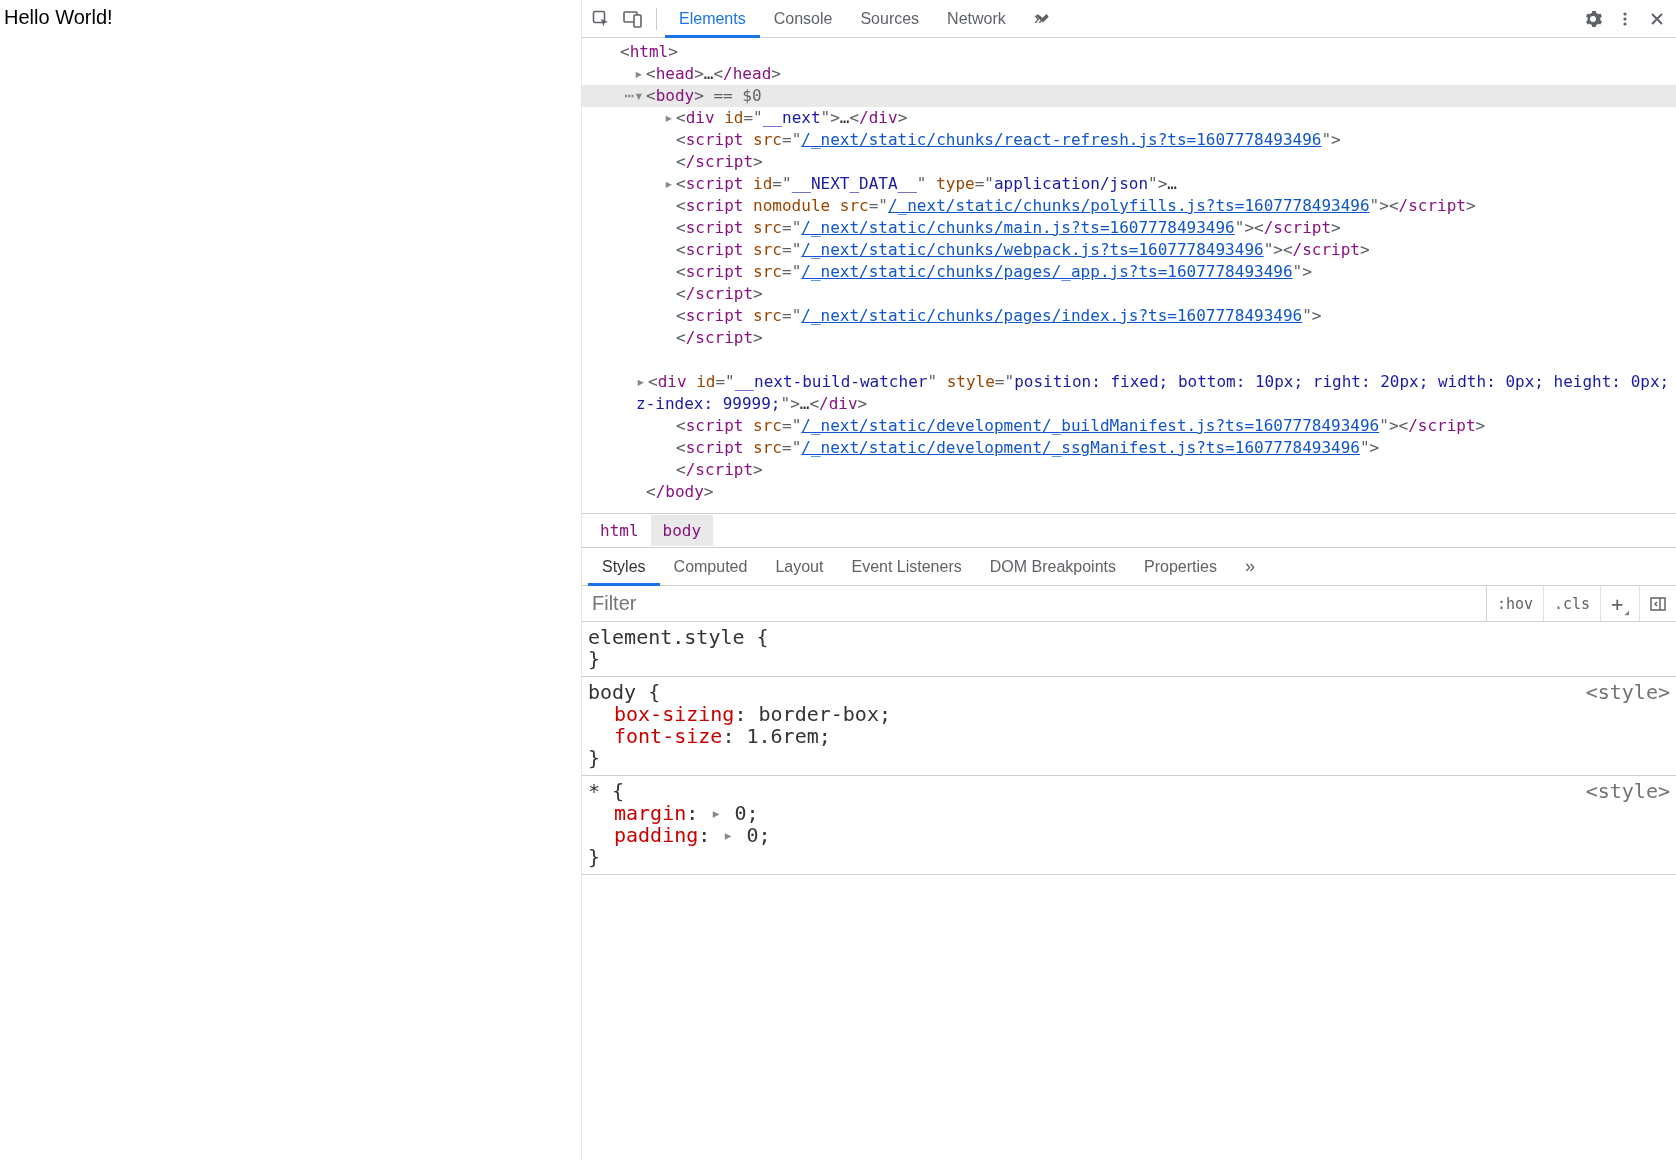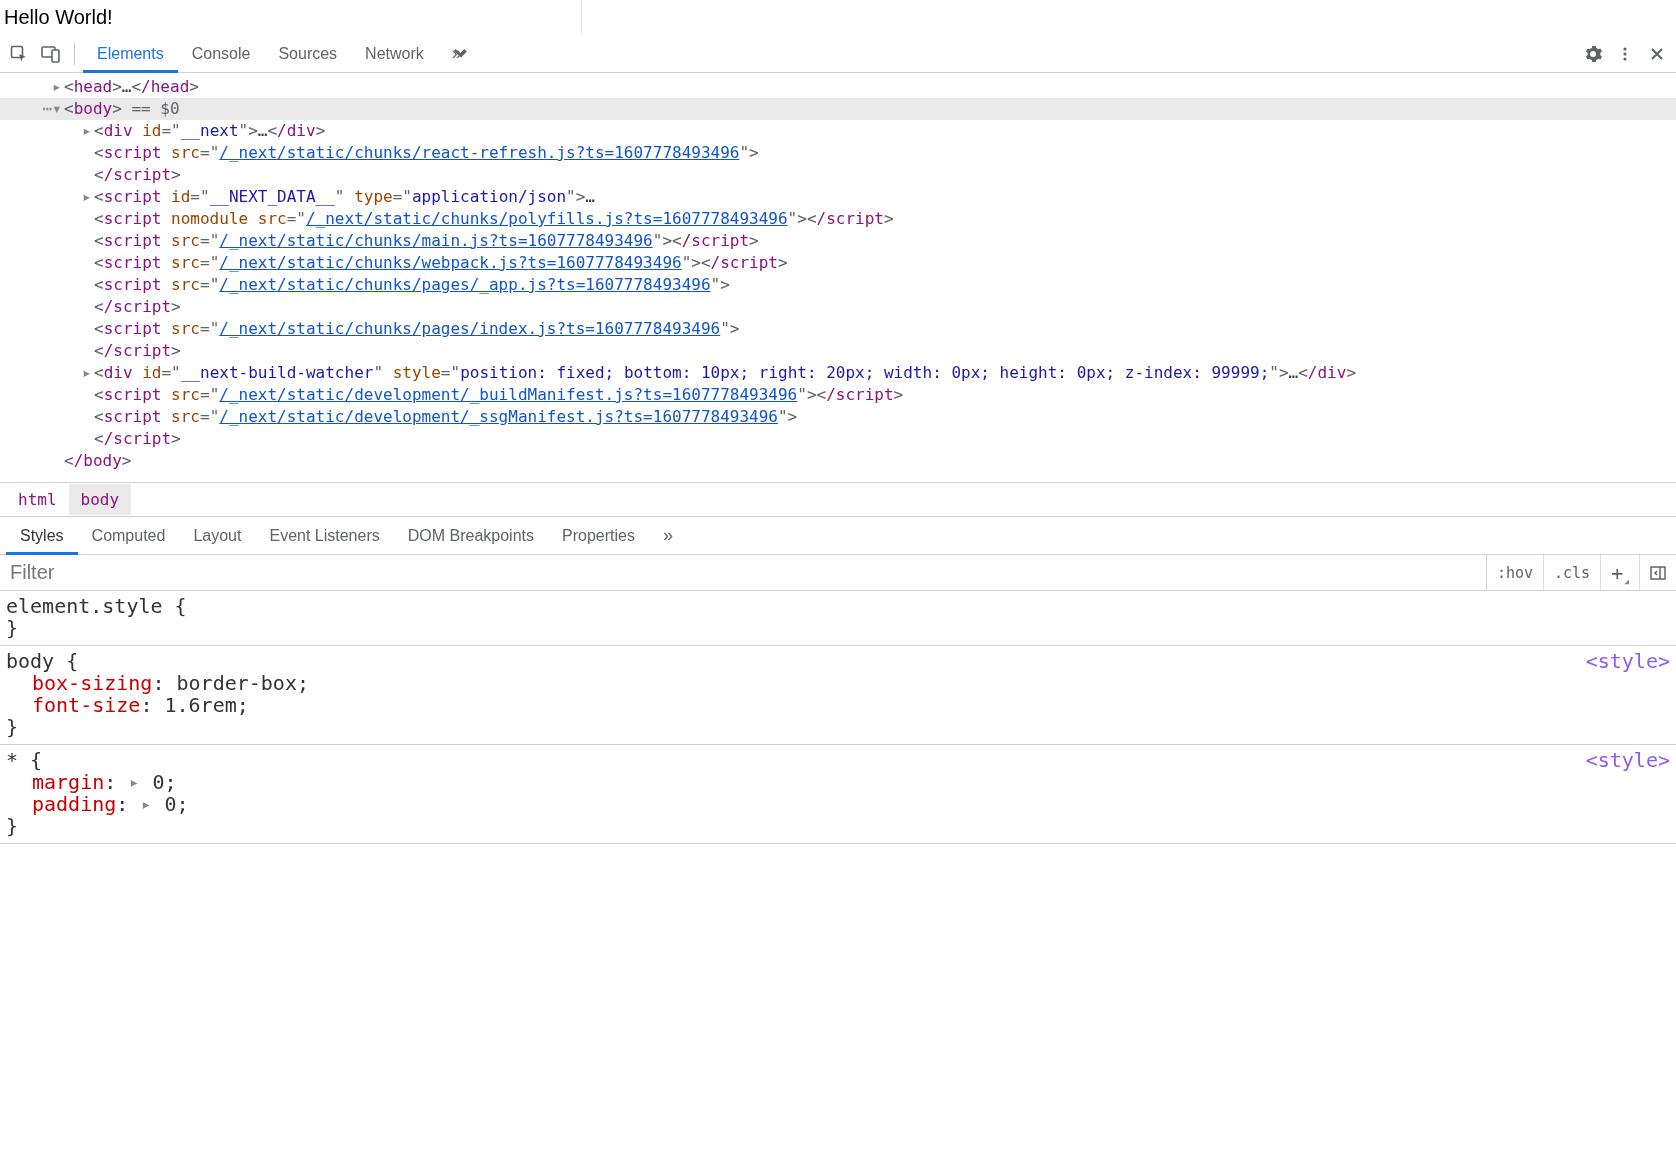--- a/index.html
+++ b/index.html
@@ -1,17 +1,17 @@
 <!DOCTYPE html>
 <html><head>
 <meta charset="utf-8">
 <style>
 * { margin:0; padding:0; box-sizing:border-box; }
 body { font-family: Arial, Helvetica, sans-serif; font-size:14px; color:#333; background:#fff; height:100vh; overflow:hidden; }
-.app { display:flex; height:100vh;flex-direction:column; }
+.app { display:flex; height:100vh; }
 .page { width:582px; border-right:1px solid #e5e5e5; padding:6px 4px; font-size:20px; color:#000;}
 .devtools { flex:1; display:flex; flex-direction:column; background:#fff; min-width:0; }
 
 
 .tabbar { display:flex; align-items:center; height:38px; border-bottom:1px solid #d0d0d0; padding:0 4px; gap:2px; }
 .tabbar .iconbtn { width:30px; height:30px; display:flex; align-items:center; justify-content:center; color:#5f6368; cursor:pointer; border-radius:2px; }
 .tabbar .sep { width:1px; height:22px; background:#ccc; margin:0 6px; }
 .tabs { display:flex; align-items:stretch; height:100%; }
 .tab { padding:0 14px; display:flex; align-items:center; color:#5f6368; font-size:16px; cursor:pointer; position:relative; }
 .tab.active { color:#1a73e8; }
@@ -48,21 +48,21 @@
 
 
 .filterrow { display:flex; align-items:center; height:36px; border-bottom:1px solid #d0d0d0; }
 .filterrow input { flex:1; border:none; outline:none; padding:0 10px; font-size:20px; color:#333; background:transparent; }
 .filterrow .fbtn { padding:0 10px; color:#5f6368; font-family: Menlo, Consolas, monospace; font-size:15px; cursor:pointer; display:flex; align-items:center; height:100%; border-left:1px solid #e0e0e0;}
 .filterrow .fbtn.first { border-left:1px solid #d0d0d0; }
 
 
 .rules { font-family: Menlo, Consolas, monospace; font-size:20px; line-height:22px; overflow:auto; flex:1;}
 .ruleblock { border-bottom:1px solid #d0d0d0; padding:4px 6px 6px 6px; position:relative;}
-.rule-src { position:absolute; right:6px; top:4px; color:#8b5cf6;}
+.rule-src { position:absolute; right:6px; top:4px; color:#737373;}
 .selname { color:#333; }
 .propn { color:#c80000; }
 .propv { color:#333; }
 .tri { color:#888; display:inline-block; transform:scale(0.85); }
 svg { display:block; }
 </style>
 </head>
 <body>
 
 <div class="app">
@@ -125,20 +125,21 @@
           </svg>
       </div>
       <div class="iconbtn">
         <svg width="14" height="14" viewBox="0 0 14 14" stroke="#5f6368" stroke-width="2">
             <path d="M2 2l10 10M12 2L2 12"></path>
           </svg>
       </div>
     </div>
 
     <div class="elements-panel">
+      <div class="elrow indent1"><span class="gutter"></span><span class="sel">&lt;</span><span class="tagc">html</span><span class="sel">&gt;</span></div>
       <div class="elrow indent2"><span class="gutter"></span><span class="caret">▸</span><span class="sel">&lt;</span><span class="tagc">head</span><span class="sel">&gt;</span><span>…</span><span class="sel">&lt;</span><span class="tagc">/head</span><span class="sel">&gt;</span></div>
       <div class="elrow hlrow indent2"><span class="gutter">⋯</span><span class="caret">▾</span><span class="sel">&lt;</span><span class="tagc">body</span><span class="sel">&gt;</span><span class="gray"> == $0</span></div>
 
       <div id="nodes">
           <div class="elrow wrap"><span class="gutter"></span><span class="indent3"><span class="caret">▸</span><span class="sel">&lt;</span><span class="tagc">div</span> <span class="attrn">id</span><span class="sel">=</span><span class="sel">"</span><span class="attrv">__next</span><span class="sel">"</span><span class="sel">&gt;</span>…<span class="sel">&lt;</span><span class="tagc">/div</span><span class="sel">&gt;</span></span></div>
           <div class="elrow wrap"><span class="gutter"></span><span class="indent3"><span class="caret"></span><span class="sel">&lt;</span><span class="tagc">script</span> <span class="attrn">src</span><span class="sel">=</span><span class="sel">"</span><span class="attrv"><span class="link">/_next/static/chunks/react-refresh.js?ts=1607778493496</span></span><span class="sel">"</span><span class="sel">&gt;</span></span></div>
           <div class="elrow"><span class="gutter"></span><span class="indent3"><span class="caret"></span><span class="sel">&lt;</span><span class="tagc">/script</span><span class="sel">&gt;</span></span></div>
           <div class="elrow wrap"><span class="gutter"></span><span class="indent3"><span class="caret">▸</span><span class="sel">&lt;</span><span class="tagc">script</span> <span class="attrn">id</span><span class="sel">=</span><span class="sel">"</span><span class="attrv">__NEXT_DATA__</span><span class="sel">"</span> <span class="attrn">type</span><span class="sel">=</span><span class="sel">"</span><span class="attrv">application/json</span><span class="sel">"</span><span class="sel">&gt;</span>…</span></div>
           <div class="elrow wrap"><span class="gutter"></span><span class="indent3"><span class="caret"></span><span class="sel">&lt;</span><span class="tagc">script</span> <span class="attrn">nomodule</span> <span class="attrn">src</span><span class="sel">=</span><span class="sel">"</span><span class="attrv"><span class="link">/_next/static/chunks/polyfills.js?ts=1607778493496</span></span><span class="sel">"</span><span class="sel">&gt;</span><span class="sel">&lt;</span><span class="tagc">/script</span><span class="sel">&gt;</span></span></div>
           <div class="elrow wrap"><span class="gutter"></span><span class="indent3"><span class="caret"></span><span class="sel">&lt;</span><span class="tagc">script</span> <span class="attrn">src</span><span class="sel">=</span><span class="sel">"</span><span class="attrv"><span class="link">/_next/static/chunks/main.js?ts=1607778493496</span></span><span class="sel">"</span><span class="sel">&gt;</span><span class="sel">&lt;</span><span class="tagc">/script</span><span class="sel">&gt;</span></span></div>

